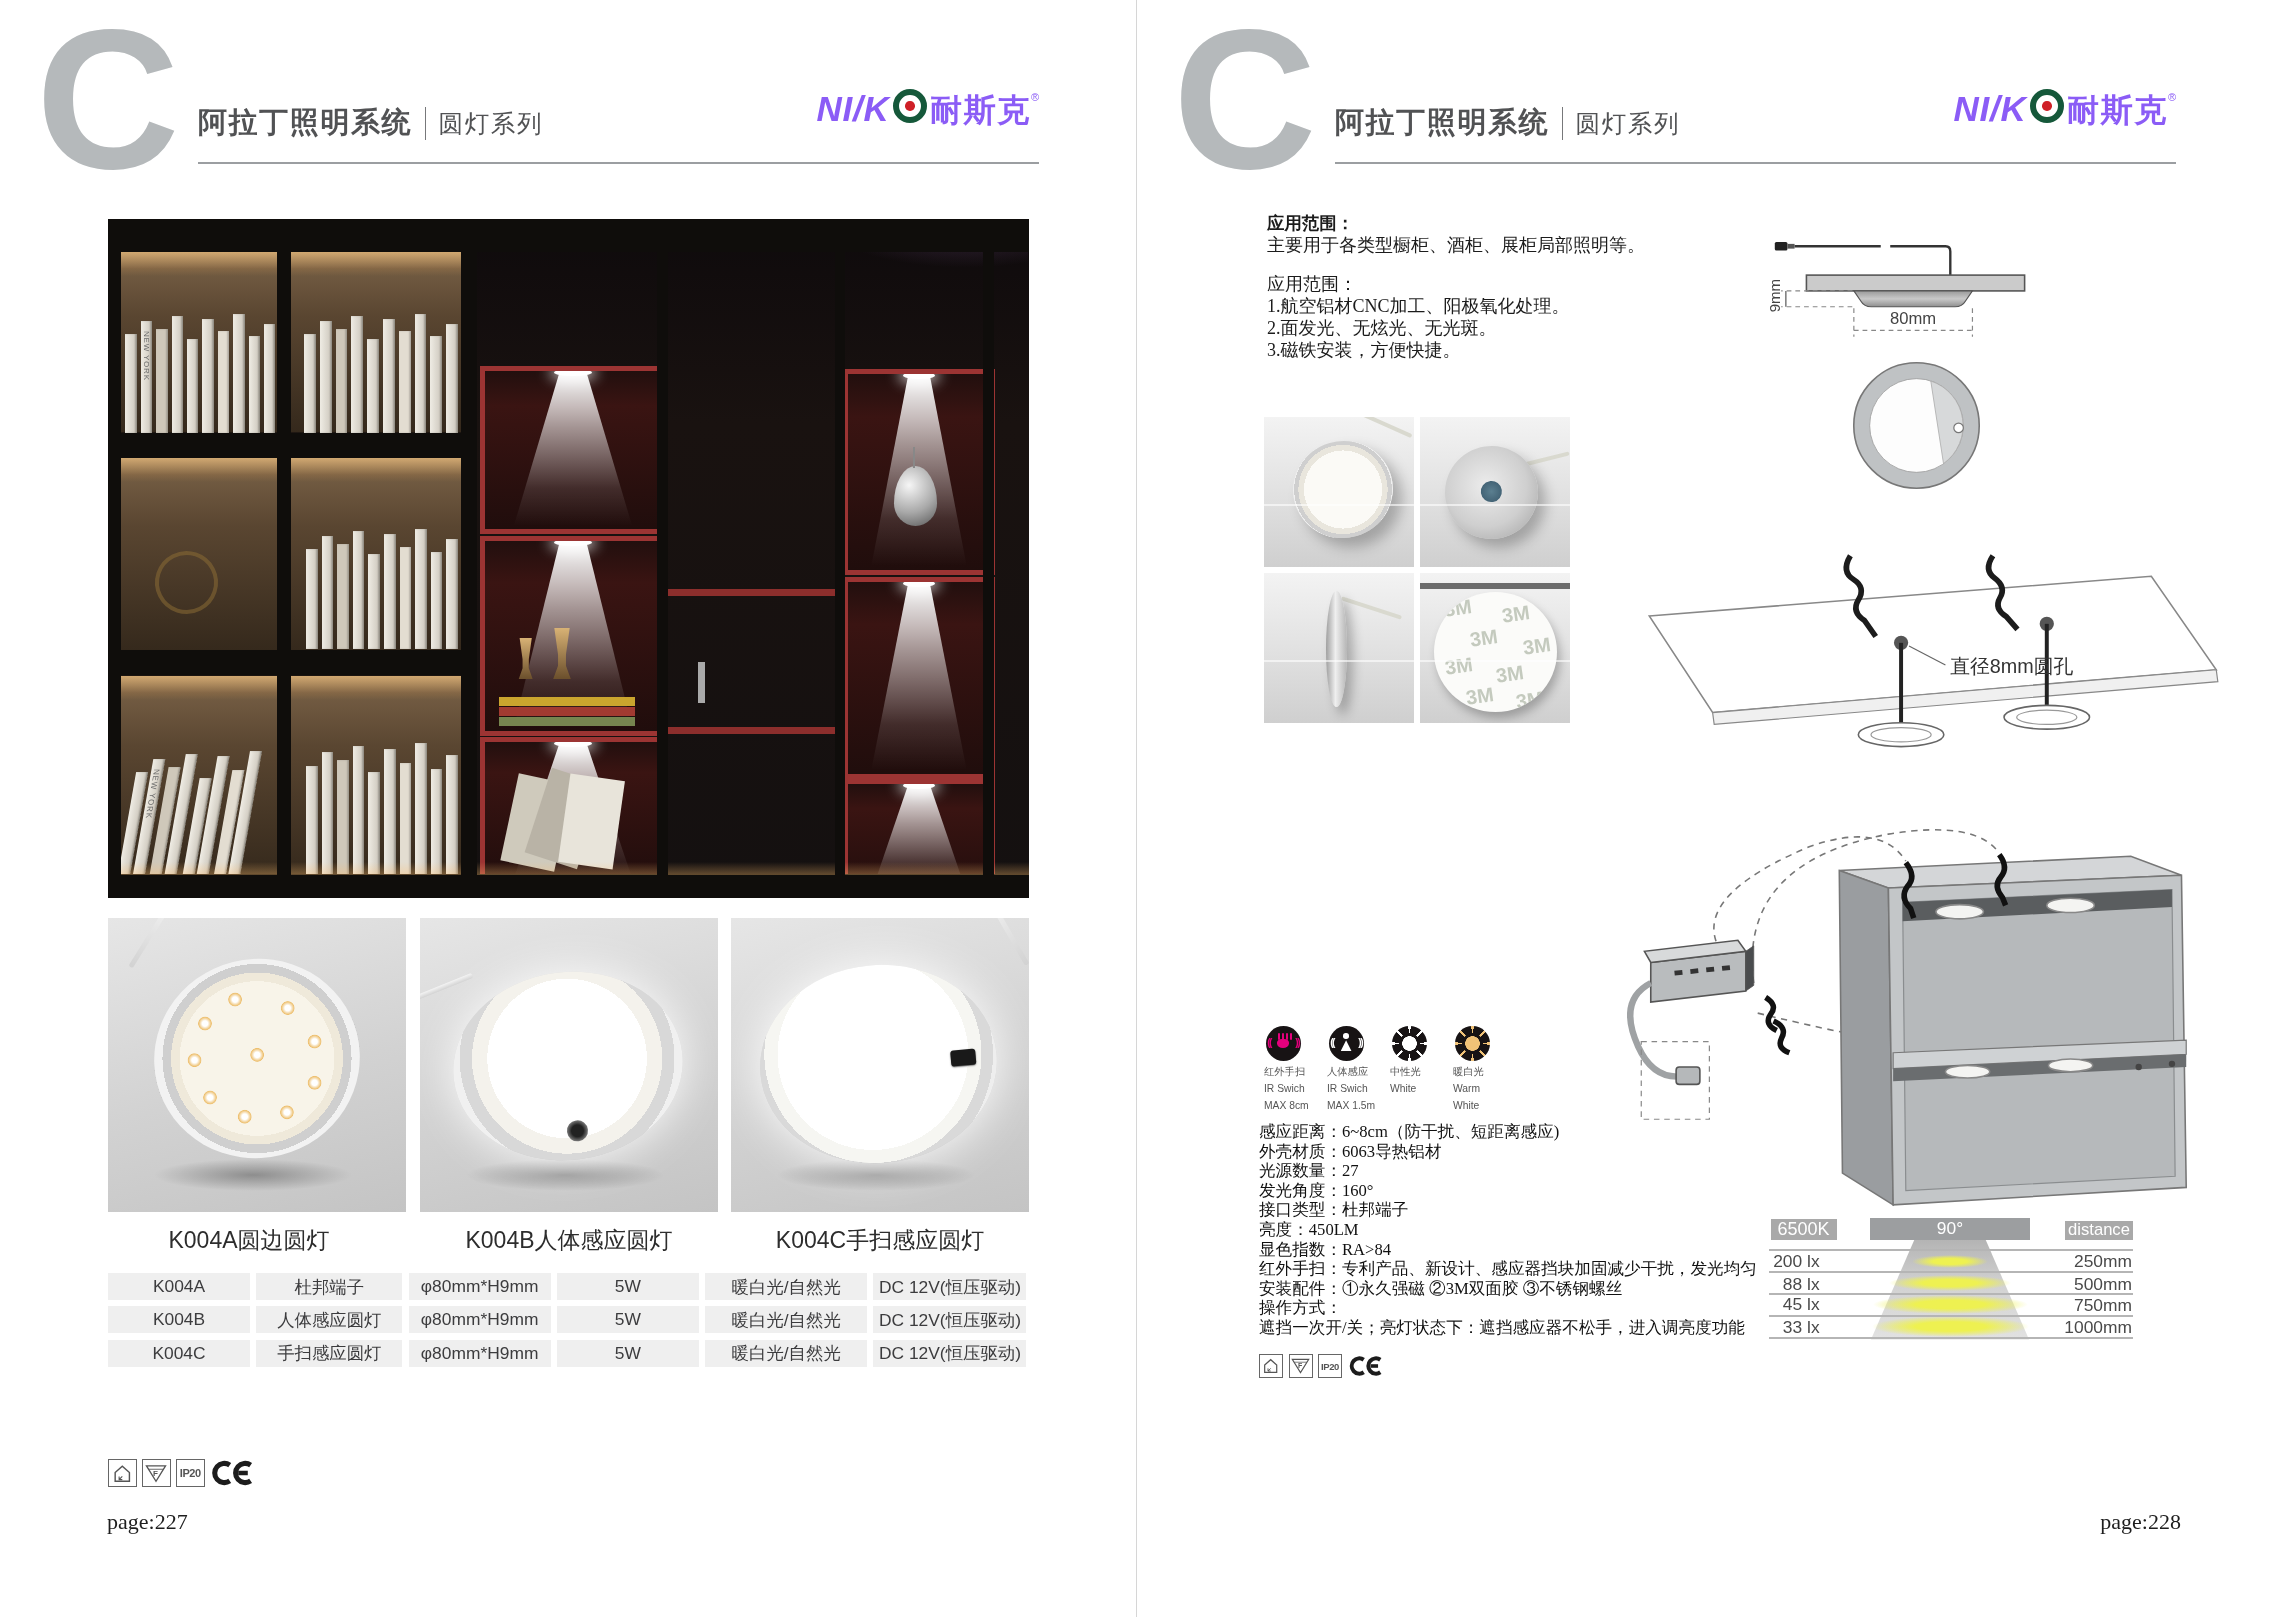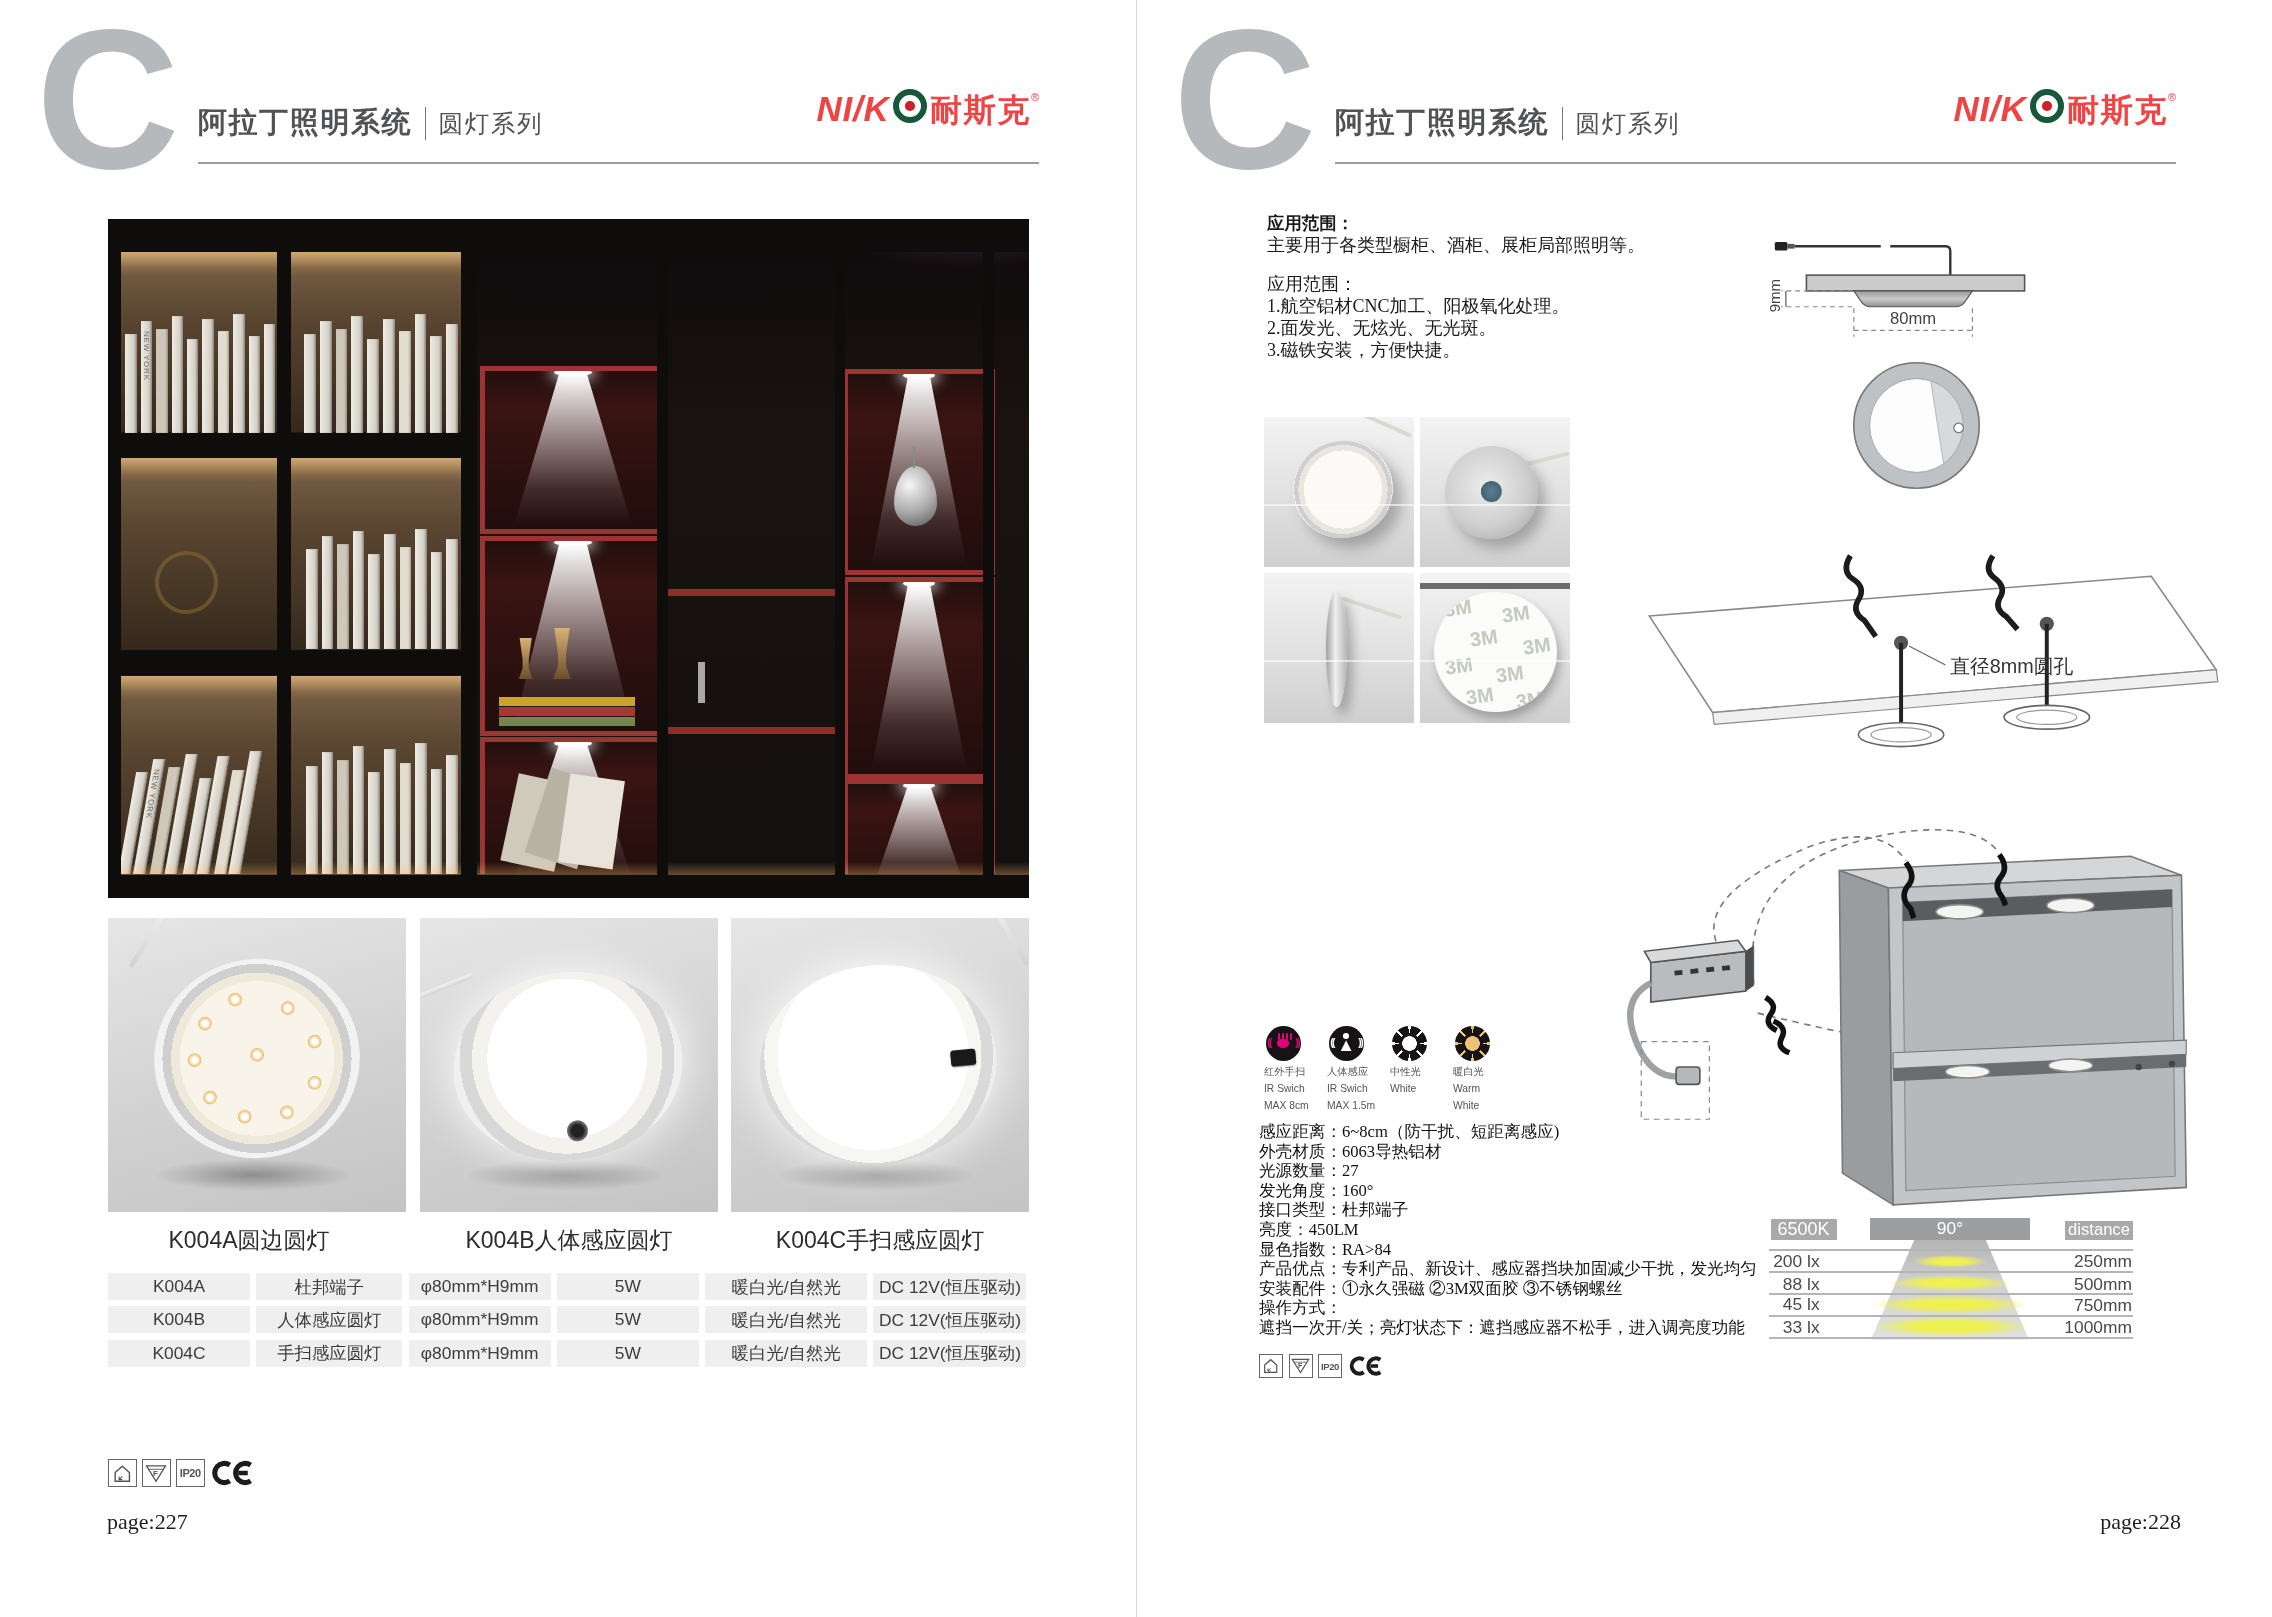--- a/index.html
+++ b/index.html
@@ -7,21 +7,21 @@
           font-family:"Liberation Sans","DejaVu Sans",sans-serif;color:#333}
   .page{position:absolute;top:0;width:1136px;height:1618px;background:#fff}
   .pl{left:0}.pr{left:1137px}
   #divider{position:absolute;left:1135px;top:0;width:1.6px;height:1618px;background:#d6d6d6}
 
   
   .cglyph{position:absolute;left:36px;top:0px;font-size:199px;line-height:1;font-weight:bold;color:#b5b9bb}
   .htitle{position:absolute;left:198px;top:103px;font-size:29px;font-weight:bold;color:#515254;letter-spacing:1.6px;white-space:nowrap}
   .hseries{display:inline-block;margin-left:12.7px;padding-left:12.7px;border-left:1.6px solid #77787a;font-weight:normal;font-size:24.5px;color:#515254}
   .hline{position:absolute;left:198px;top:162px;width:841px;height:1.6px;background:#9b9ea1}
-  .logo{position:absolute;right:97px;top:89px;text-align:right;color:#ef4444;white-space:nowrap}
+  .logo{position:absolute;right:97px;top:89px;text-align:right;color:#8b5cf6;white-space:nowrap}
   .logo .lat{font-size:35px;font-weight:bold;letter-spacing:0.8px;font-style:italic}
   .logo .oc{display:inline-block;width:22px;height:22px;border:6.3px solid #15583a;border-radius:50%;position:relative;margin:0 3.2px;vertical-align:-1.6px}
   .logo .oc::after{content:"";position:absolute;left:6.3px;top:6.3px;width:9.5px;height:9.5px;border-radius:50%;background:#cf2027}
   .logo .cn{font-size:32px;font-weight:bold;letter-spacing:1.6px}
   .logo sup{font-size:11px;vertical-align:20.6px}
 
   
   .photo{position:absolute;left:108px;top:219px;width:921px;height:679px;overflow:hidden;
          background:linear-gradient(180deg,#171310,#201813 30%,#1b1410 70%,#120e0b)}
   .wd{position:absolute;left:0;width:368px;background:linear-gradient(180deg,#7c6449,#5a4631 35%,#35291c)}
@@ -555,21 +555,21 @@
     </div>
 
     <div class="specs">
       <div>感应距离：6~8cm（防干扰、短距离感应)</div>
       <div>外壳材质：6063导热铝材</div>
       <div>光源数量：27</div>
       <div>发光角度：160°</div>
       <div>接口类型：杜邦端子</div>
       <div>亮度：450LM</div>
       <div>显色指数：RA&gt;84</div>
-      <div>产品优点：专利产品、新设计、感应器挡块加固减少干扰，发光均匀</div>
+      <div>红外手扫：专利产品、新设计、感应器挡块加固减少干扰，发光均匀</div>
       <div>安装配件：①永久强磁 ②3M双面胶 ③不锈钢螺丝</div>
       <div>操作方式：</div>
       <div>遮挡一次开/关；亮灯状态下：遮挡感应器不松手，进入调亮度功能</div>
     </div>
 
     <div class="chart">
       <div class="cb cbl">6500K</div>
       <div class="cb cbm">90°</div>
       <div class="cb cbr">distance</div>
       <div class="lcone"></div>

